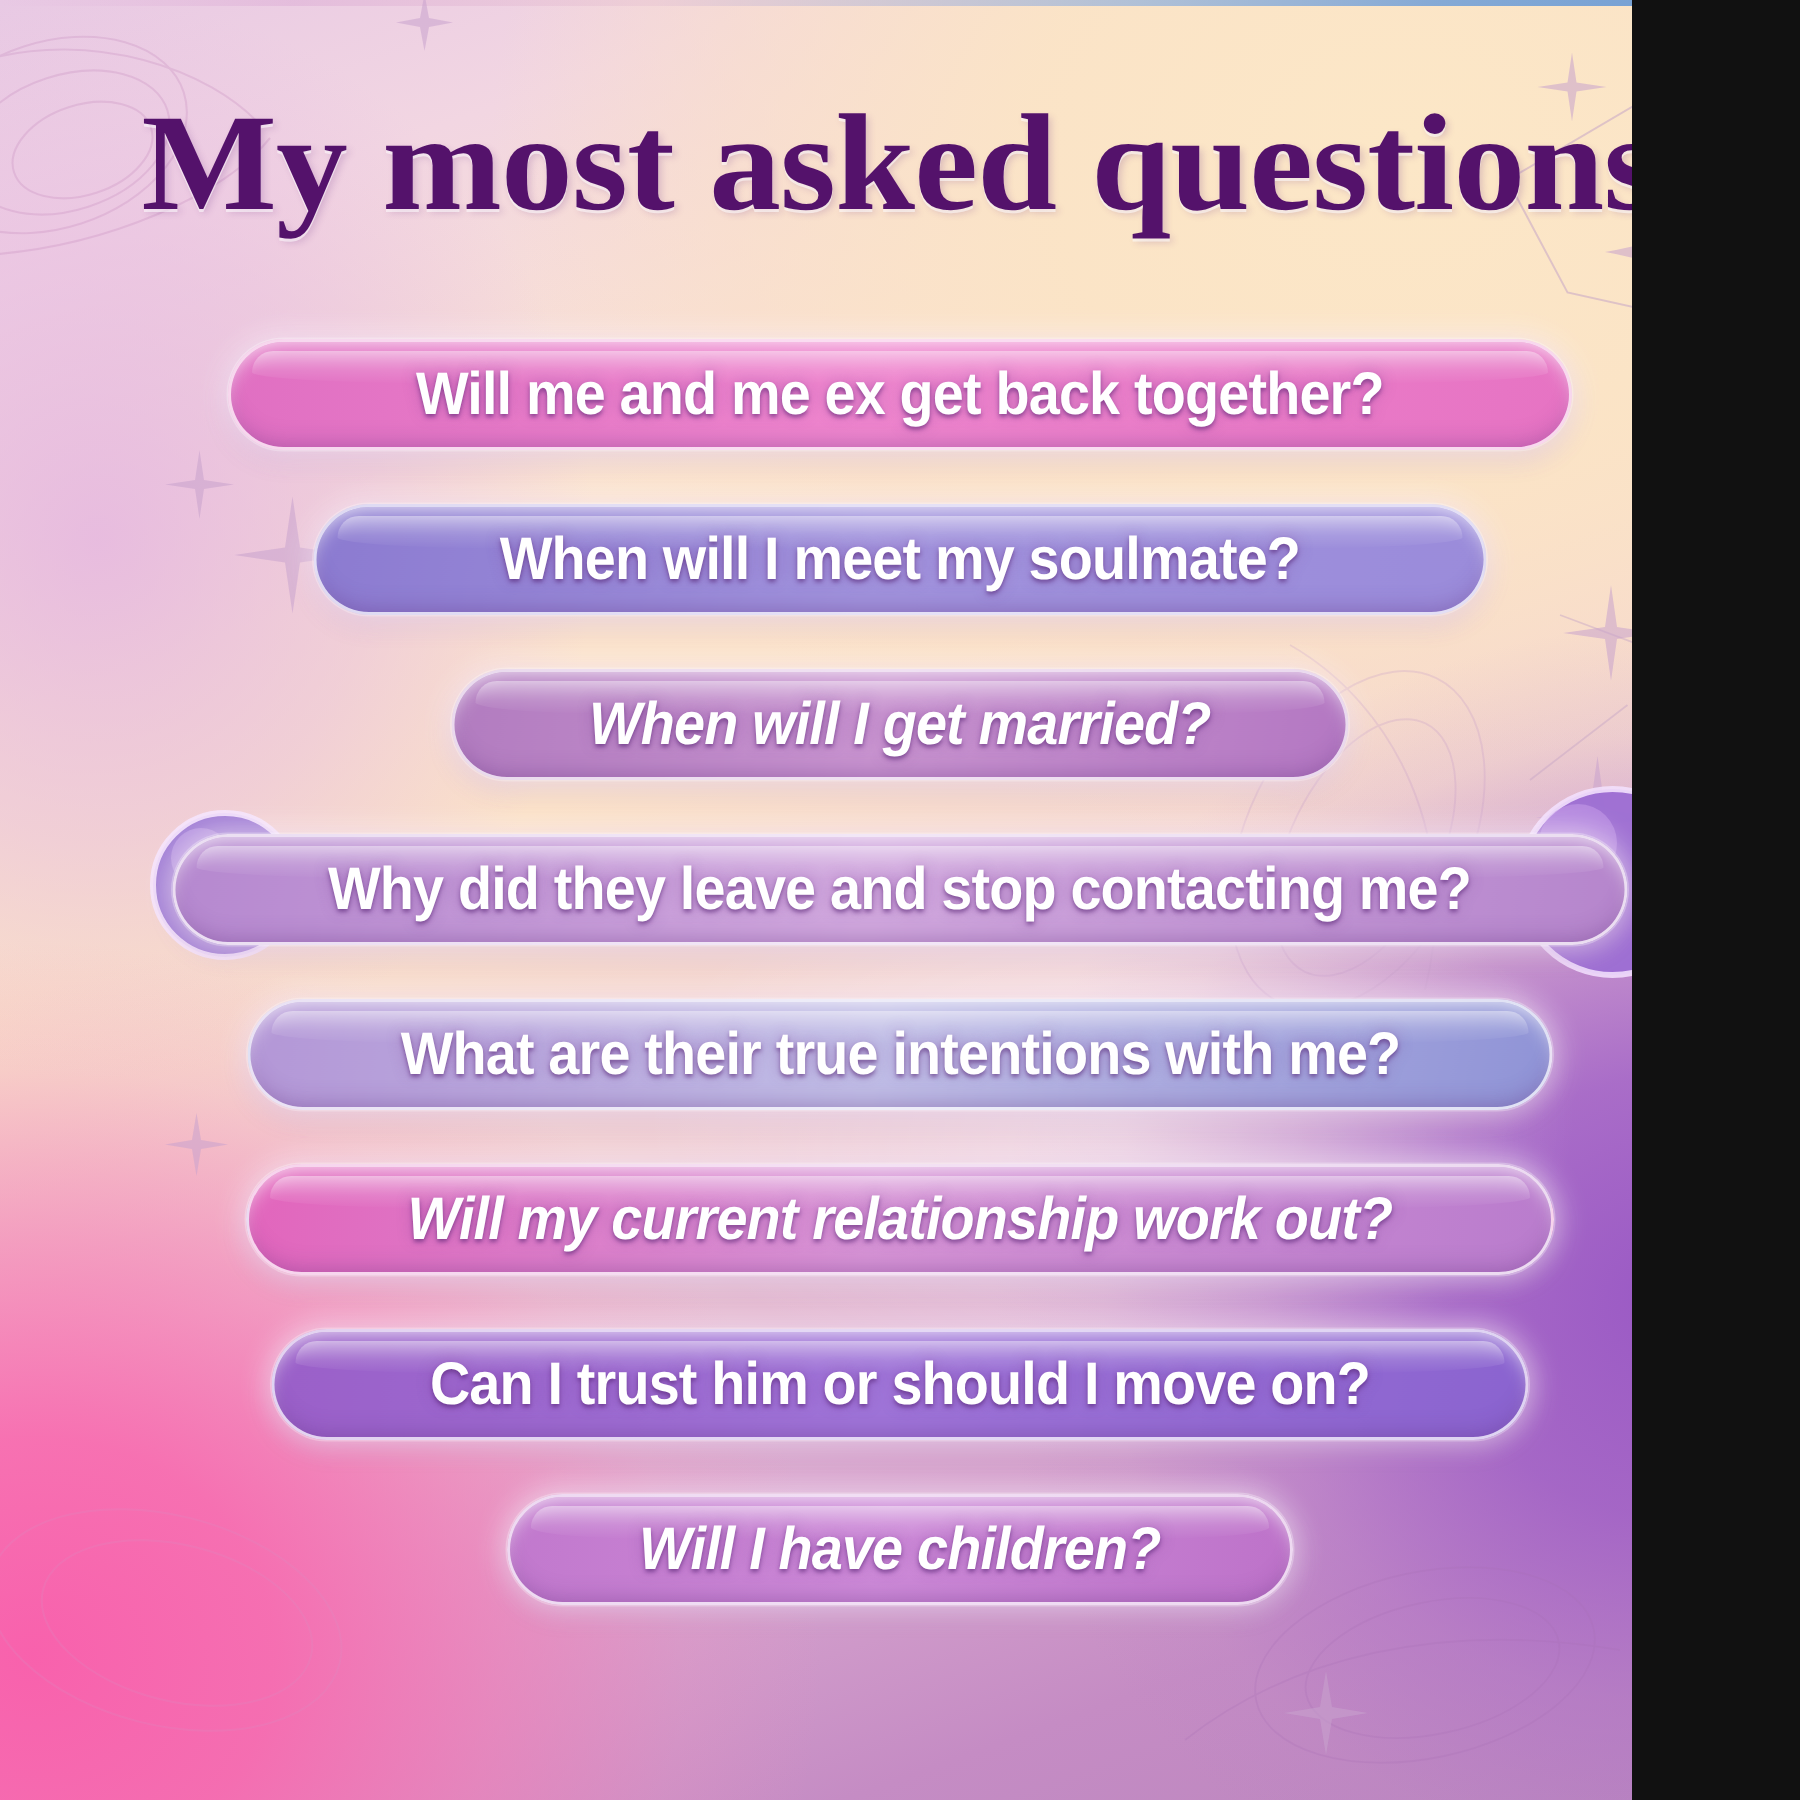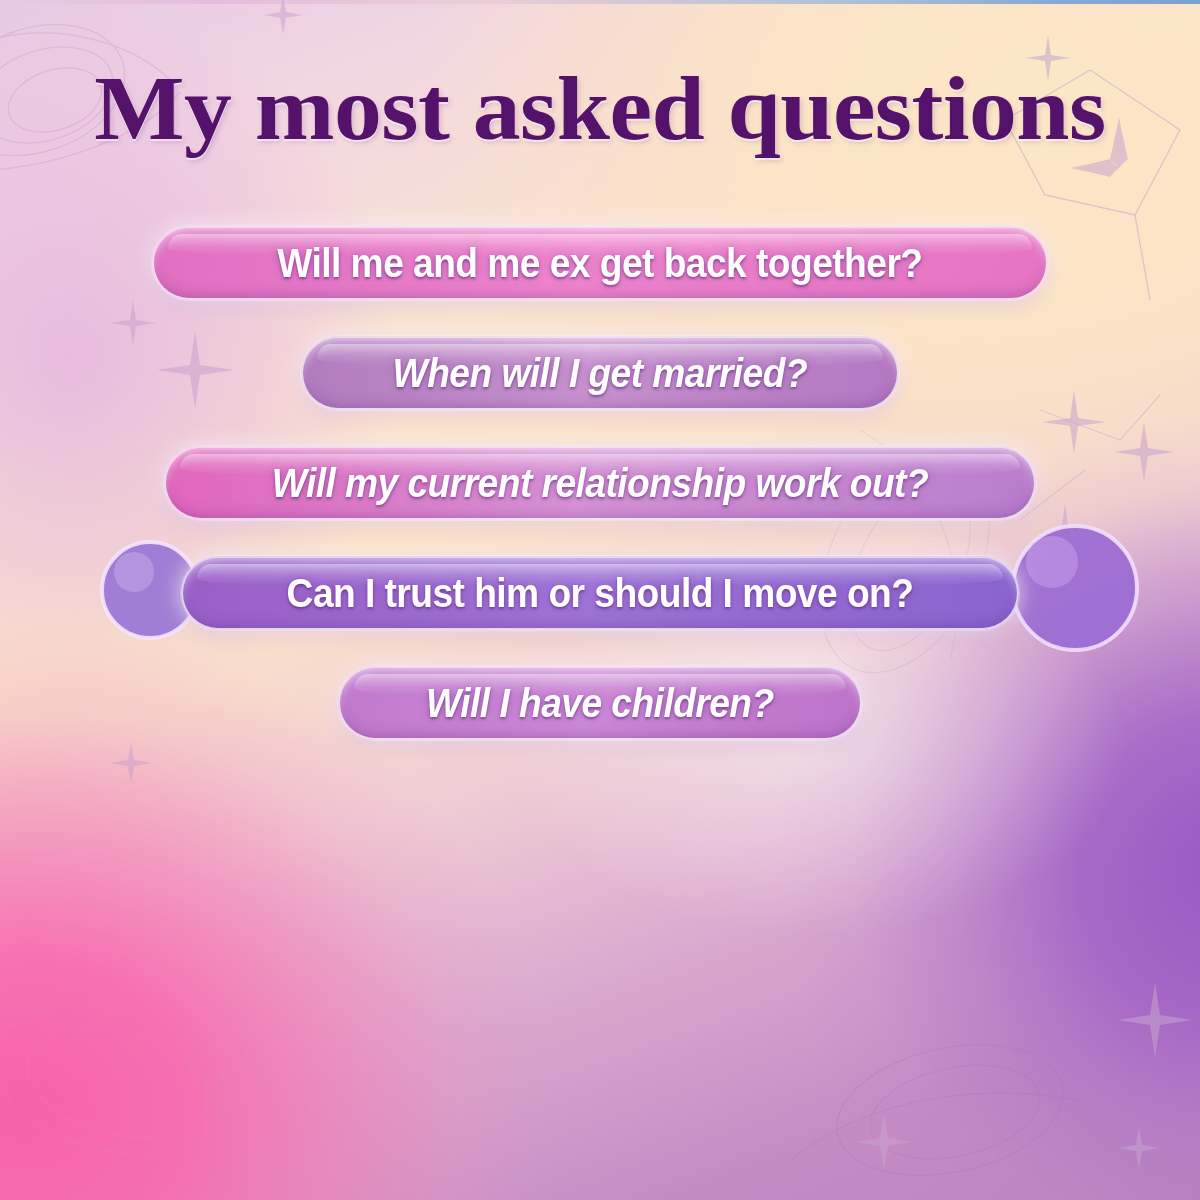--- a/index.html
+++ b/index.html
@@ -2,21 +2,21 @@
 <html><head>
 <meta charset="utf-8">
 <style>
   html, body {
     margin: 0;
     padding: 0;
     background: #111;
   }
   #poster {
     position: relative;
-    width: 1200px;
+    width: 1088px;
     height: 1200px;
     overflow: hidden;
     font-family: "Liberation Sans", sans-serif;
     isolation: isolate;
   }
 
   
   .bg-base {
     position: absolute;
     inset: 0;
@@ -257,28 +257,43 @@
   <div class="title">My most asked questions</div>
 
   <div class="pill-stack">
 
     <div class="pill-row">
       <div class="pill" id="pill-0" style="width: 896px; background: linear-gradient(100deg, rgb(224, 111, 194) 0%, rgb(239, 134, 206) 48%, rgb(230, 115, 195) 100%);">
         <span class="pill-label">Will me and me ex get back together?</span>
       </div>
     </div>
 
+    <div class="pill-row">
+      <div class="pill" id="pill-1" style="width: 782px; background: linear-gradient(100deg, rgb(139, 122, 208) 0%, rgb(161, 147, 221) 48%, rgb(154, 139, 218) 100%);">
+        <span class="pill-label">When will I meet my soulmate?</span>
+      </div>
+    </div>
 
     <div class="pill-row">
       <div class="pill" id="pill-2" style="width: 598px; background: linear-gradient(100deg, rgb(177, 123, 191) 0%, rgb(201, 148, 208) 48%, rgb(179, 119, 194) 100%); font-style: italic;">
         <span class="pill-label">When will I get married?</span>
       </div>
     </div>
 
-
+    <div class="pill-row">
+      <div class="pill" id="pill-3" style="width: 970px; background: linear-gradient(100deg, rgb(181, 136, 207) 0%, rgb(209, 168, 222) 48%, rgb(181, 133, 204) 100%);">
+        <span class="pill-label">Why did they leave and stop contacting me?</span>
+      </div>
+    </div>
+
+    <div class="pill-row">
+      <div class="pill" id="pill-4" style="width: 870px; background: linear-gradient(100deg, rgb(179, 150, 214) 0%, rgb(192, 189, 230) 48%, rgb(143, 147, 214) 100%);">
+        <span class="pill-label">What are their true intentions with me?</span>
+      </div>
+    </div>
 
     <div class="pill-row">
       <div class="pill" id="pill-5" style="width: 872px; background: linear-gradient(100deg, rgb(226, 101, 188) 0%, rgb(215, 148, 214) 48%, rgb(185, 124, 205) 100%); font-style: italic;">
         <span class="pill-label">Will my current relationship work out?</span>
       </div>
     </div>
 
     <div class="pill-row">
       <div class="pill" id="pill-6" style="width: 838px; background: linear-gradient(100deg, rgb(154, 95, 200) 0%, rgb(159, 116, 216) 48%, rgb(138, 99, 207) 100%);">
         <span class="pill-label">Can I trust him or should I move on?</span>

